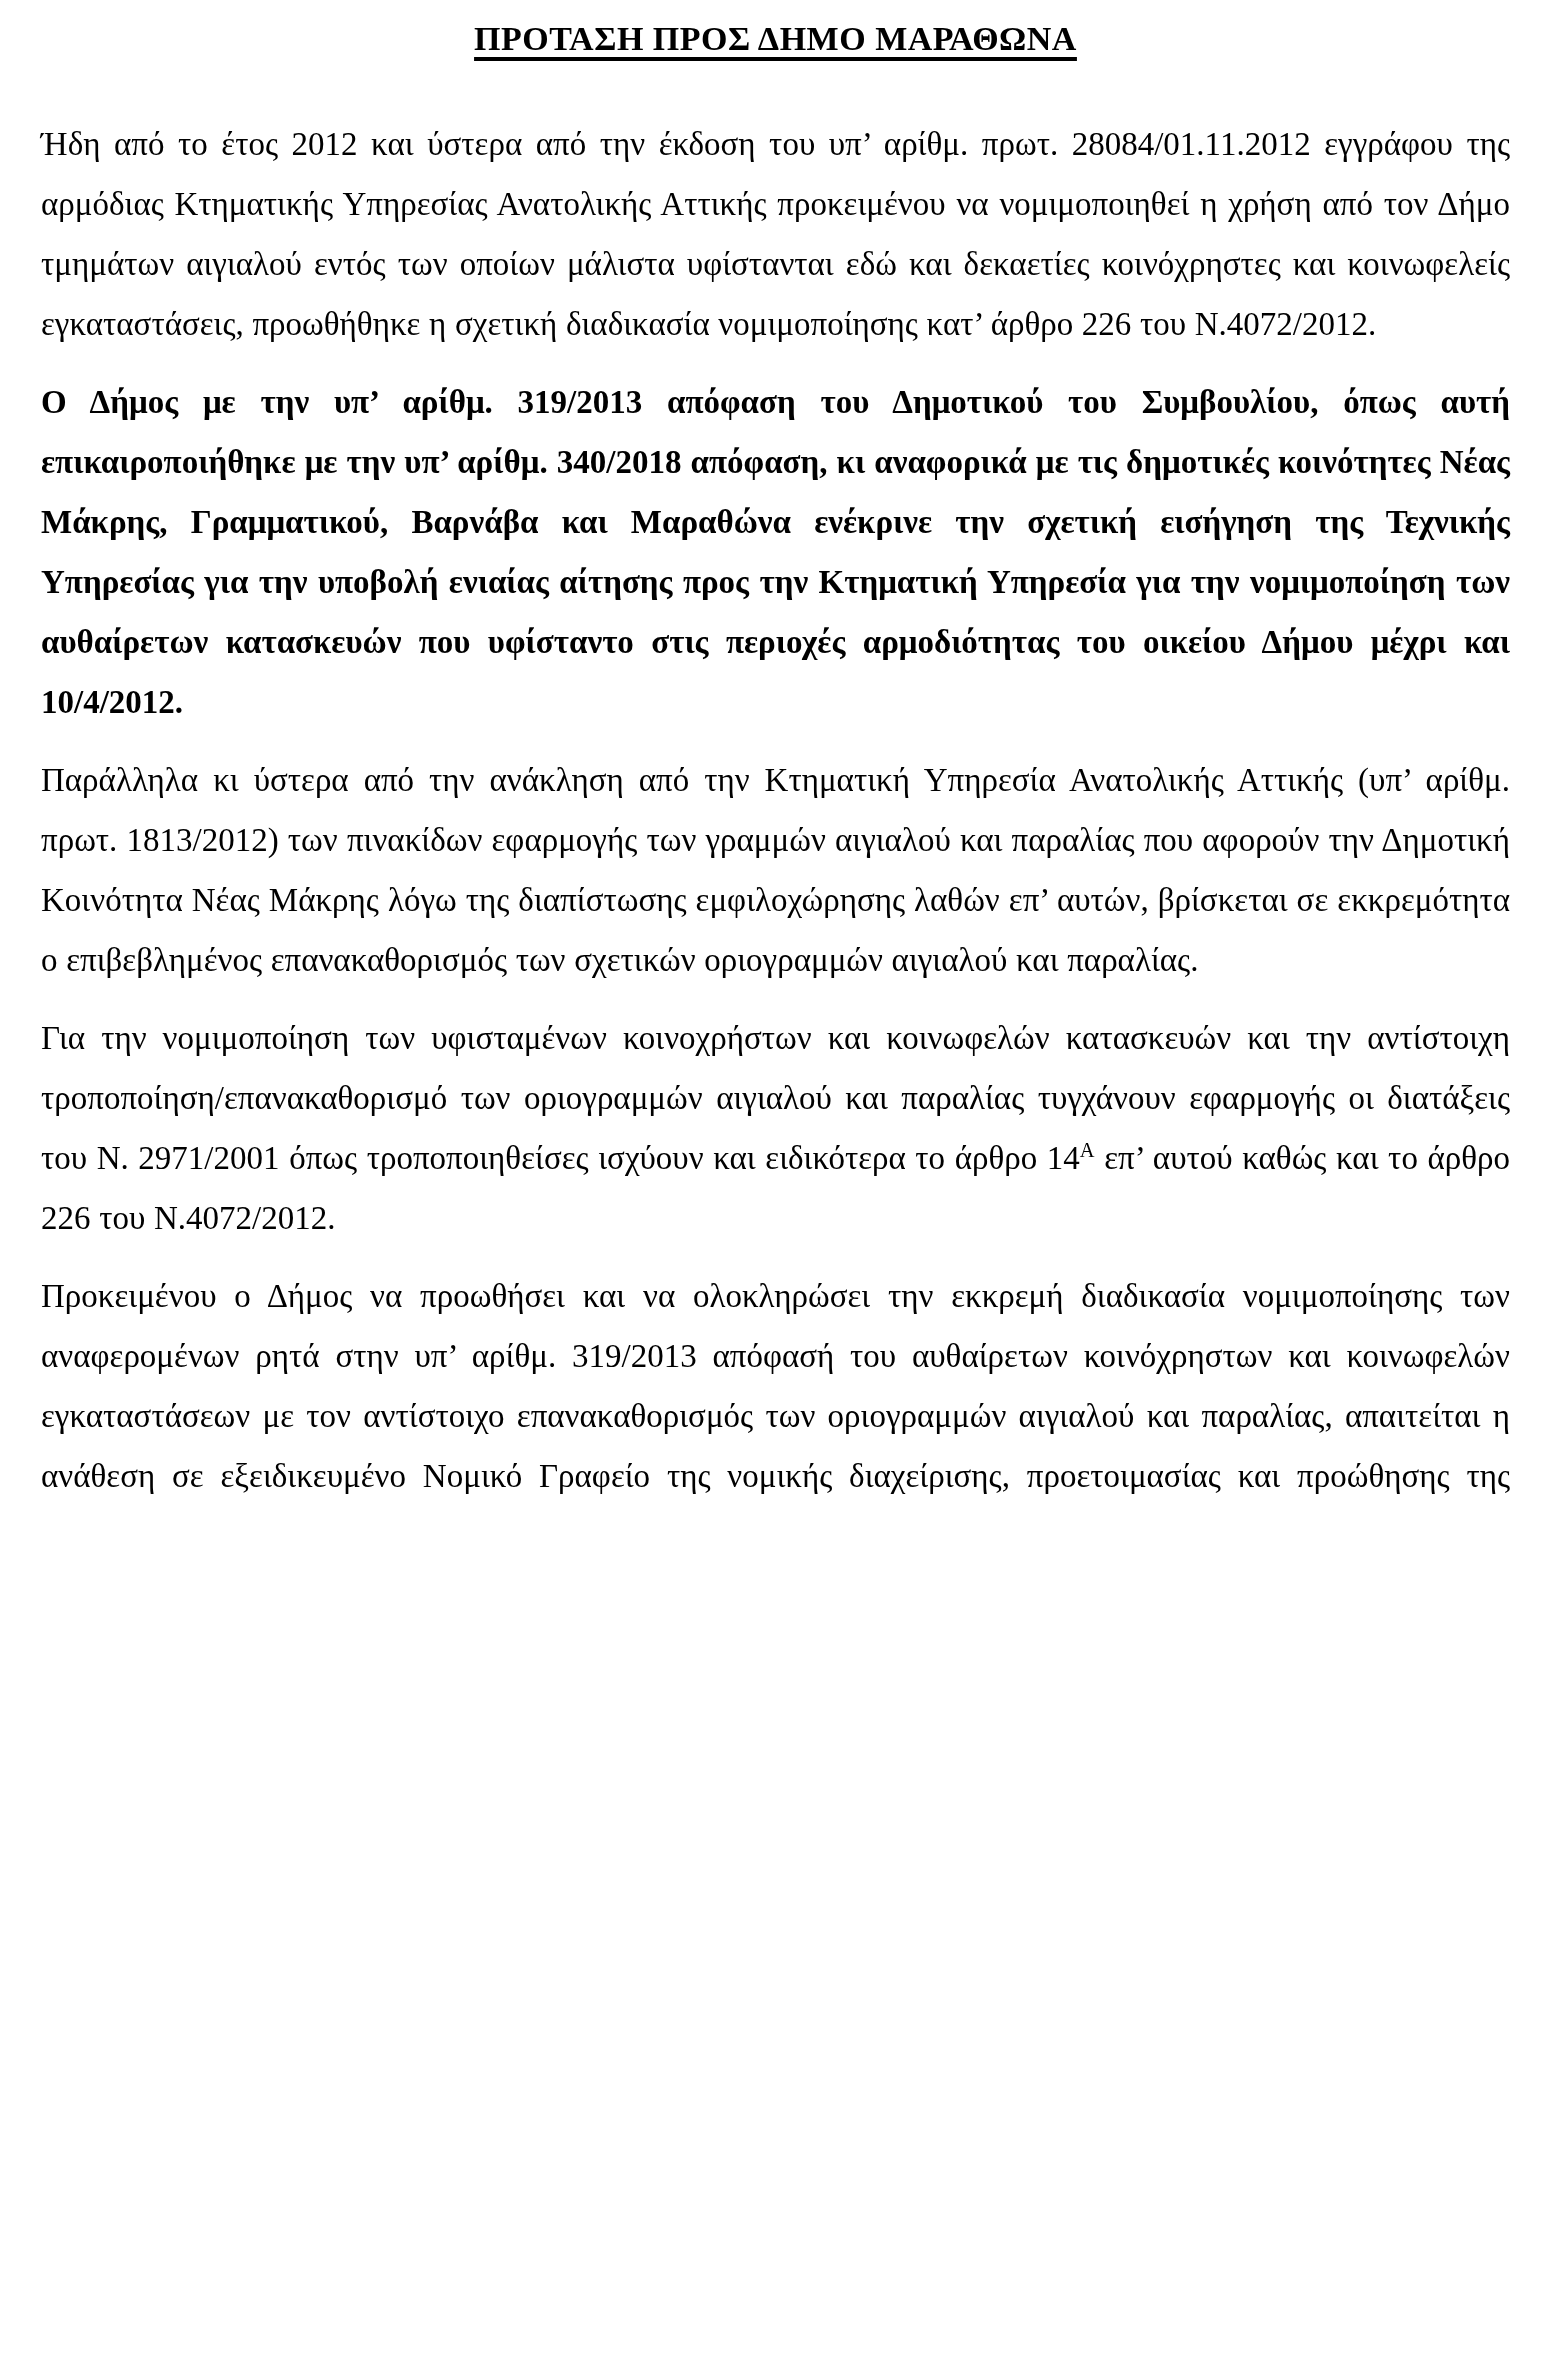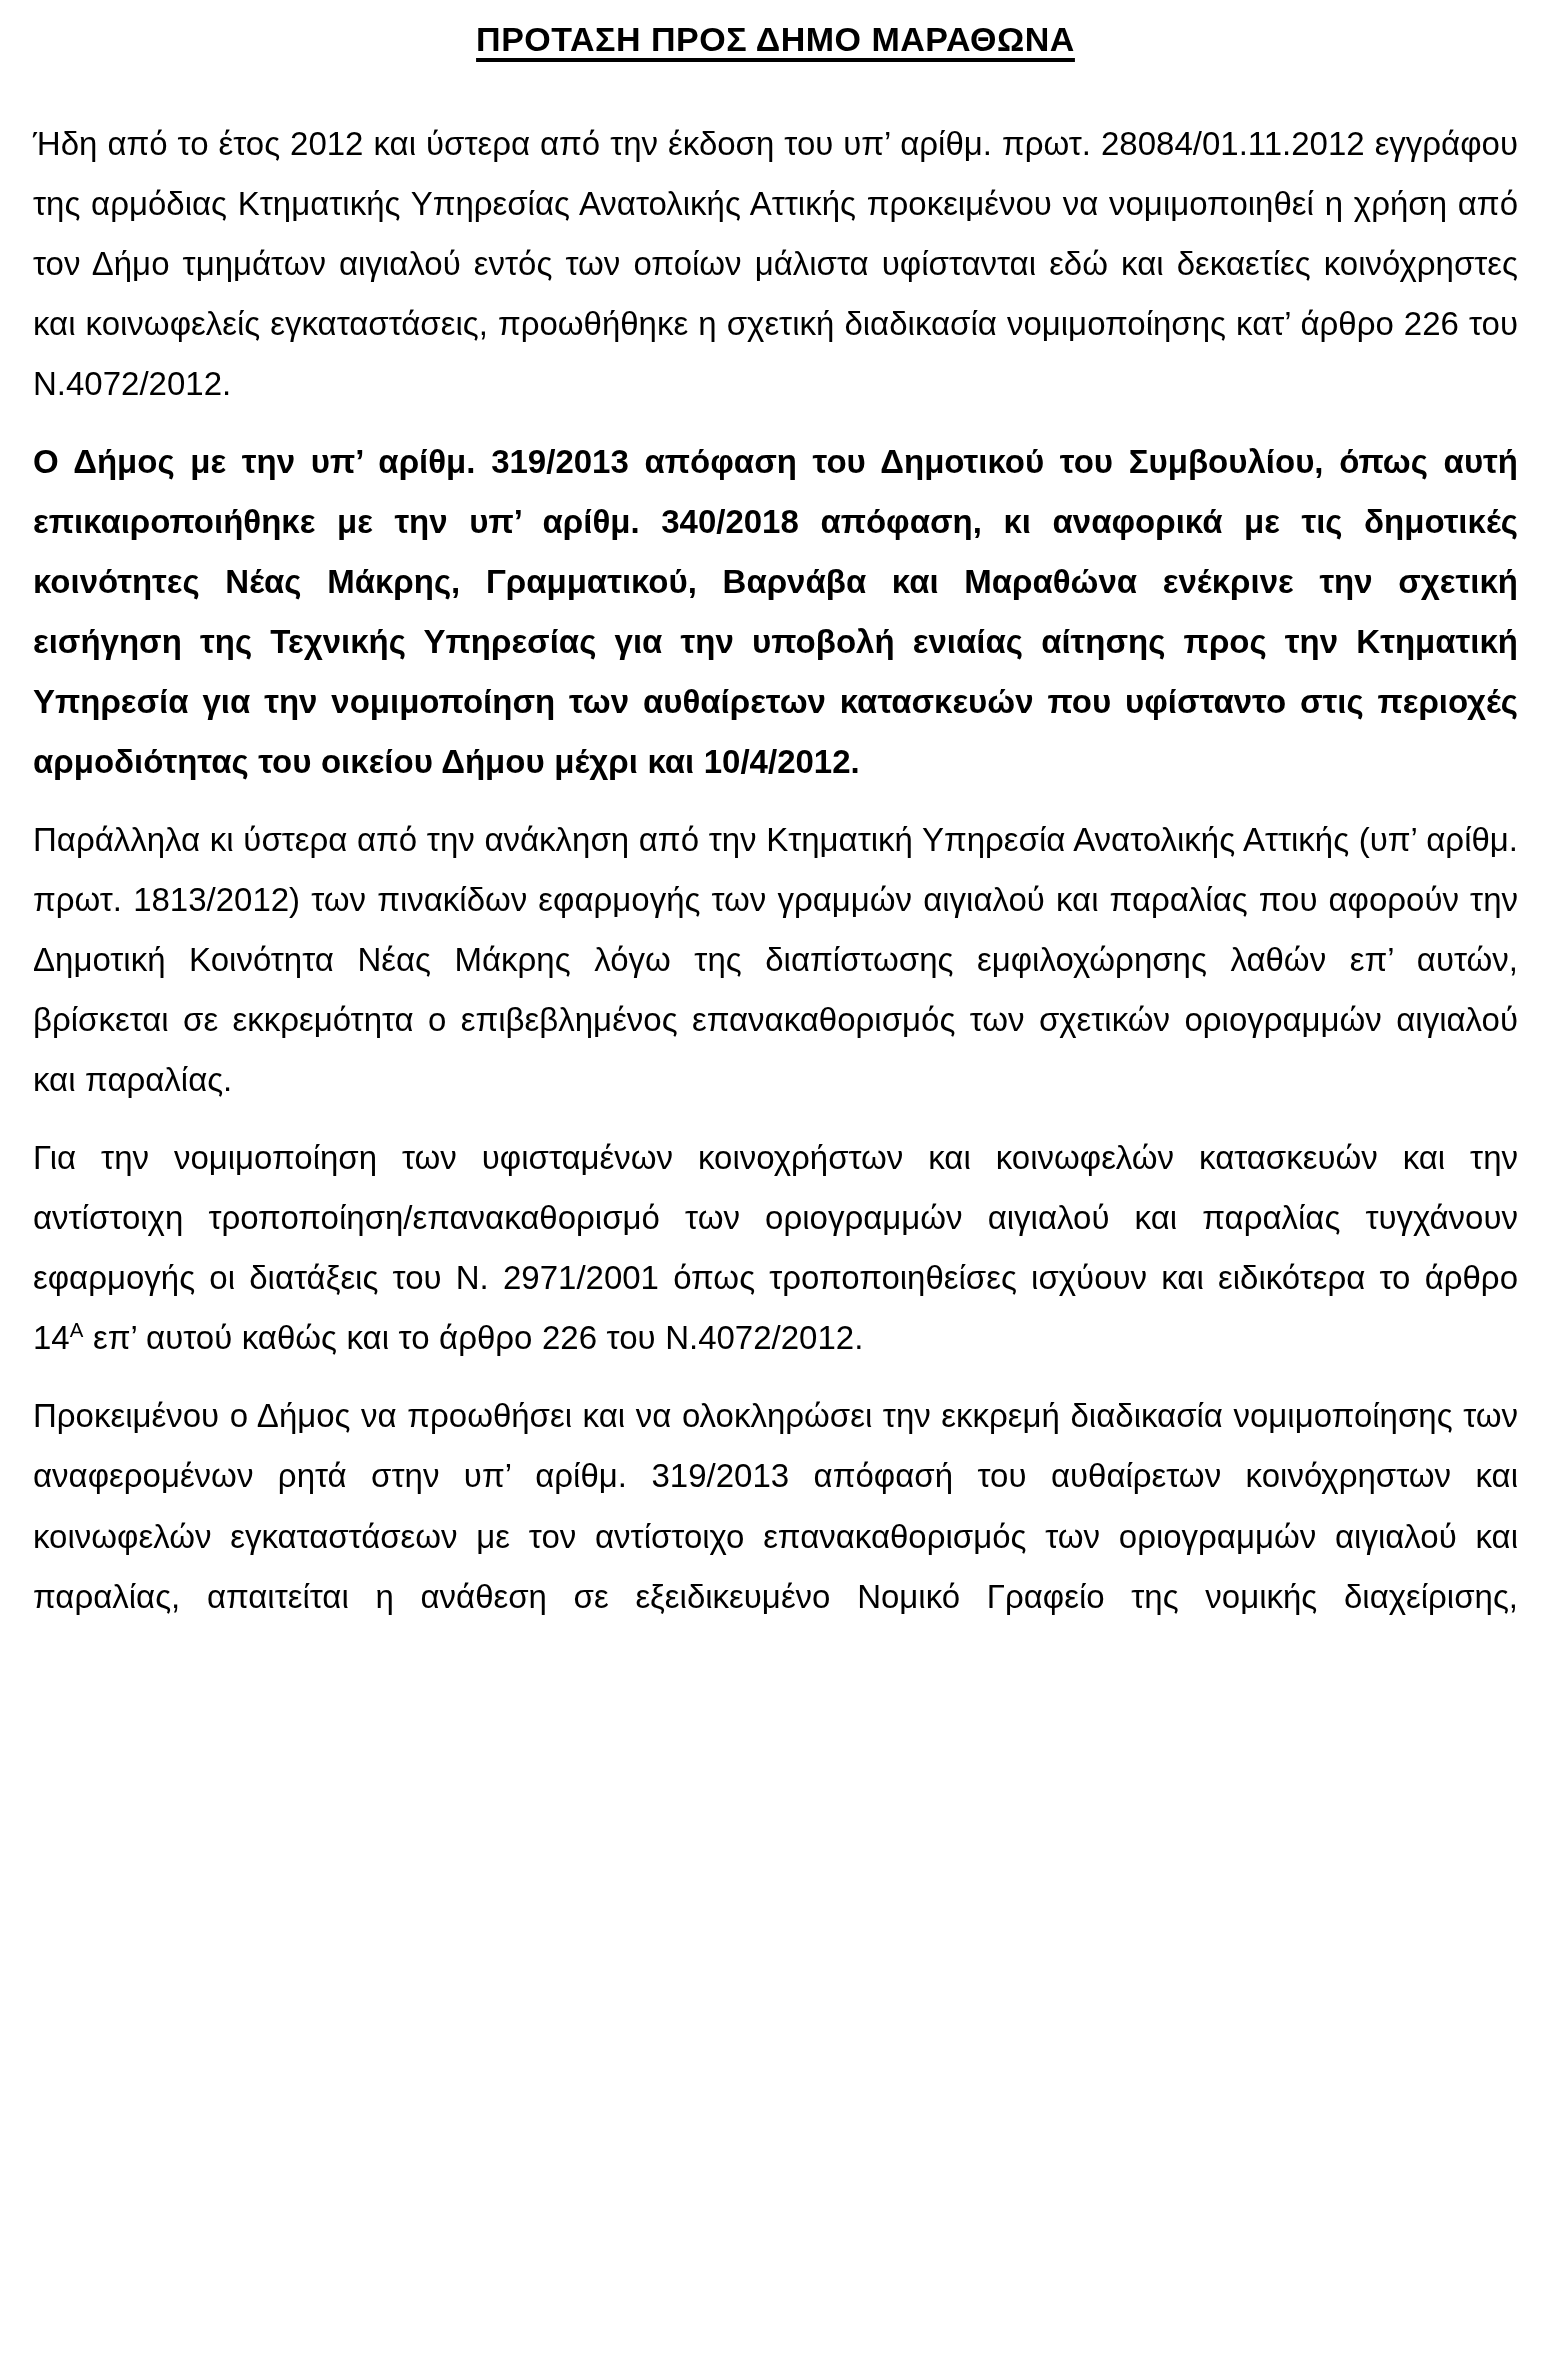--- a/index.html
+++ b/index.html
@@ -19,41 +19,42 @@
     background: #ffffff;
     box-sizing: border-box;
     padding: 0;
     overflow: hidden;
   }
   .doc-body {
     position: absolute;
     left: 29px;
     top: 0;
     width: 1493px;
+    font-family: Liberation Serif, serif;
   }
   .doc-title {
     text-align: center;
     font-size: 34px;
     font-weight: bold;
     text-decoration: underline;
     text-underline-offset: 6.5px;
     text-decoration-thickness: 4px;
     letter-spacing: 0.5px;
     margin: 18px 0 0 0;
     padding: 0;
     line-height: 1.25;
     color: #000000;
     white-space: nowrap;
   }
   .para {
     font-size: 33px;
     line-height: 1.82;
     text-align: justify;
     text-justify: inter-word;
-    margin: 4px;
+    margin: 12px;
     padding: 0;
     color: #000000;
     word-spacing: 0.4px;
   }
   .para + .para {
     margin-top: 18px;
   }
   .para-first {
     margin-top: 53px;
   }

